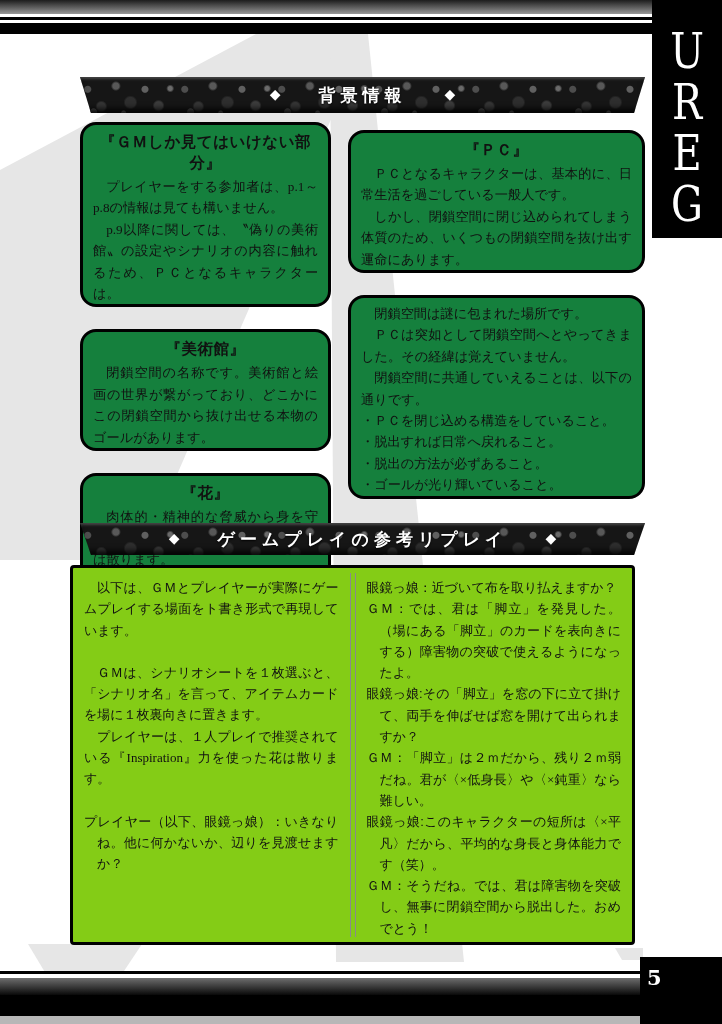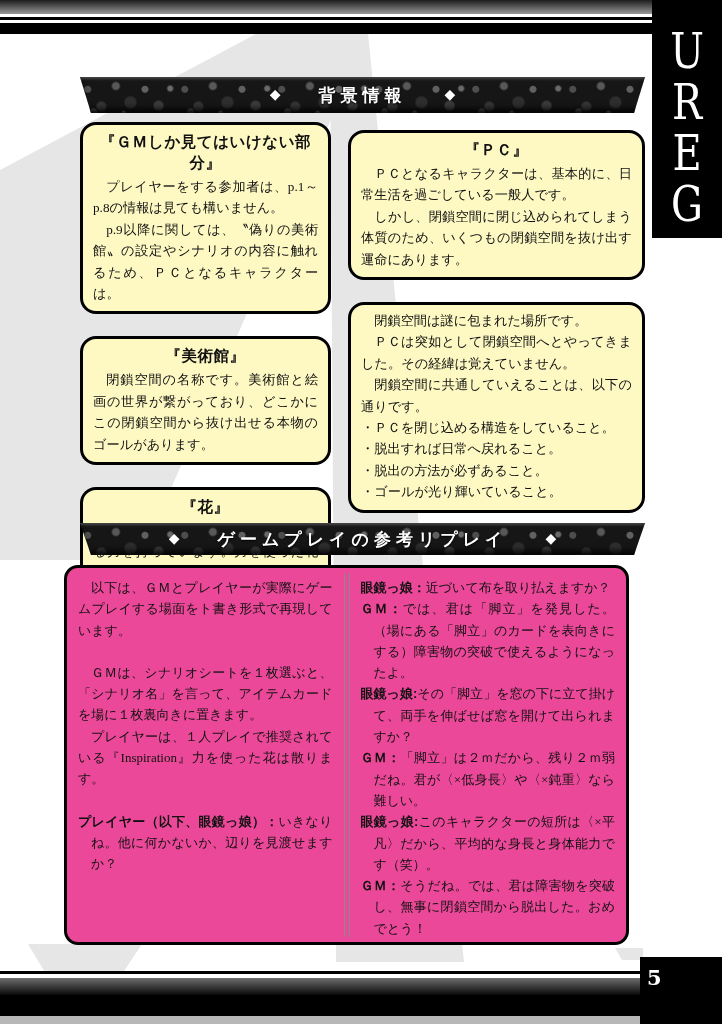--- a/index.html
+++ b/index.html
@@ -41,37 +41,37 @@
   #banner1{top:77px;height:36px;}
   #banner2{top:523px;height:32px;}
   .banner .label{font-family:"Liberation Sans", sans-serif;font-weight:bold;
     font-size:17px;letter-spacing:5px;text-shadow:0 1px 2px #000;white-space:nowrap;}
   .banner .dia{font-size:14px;line-height:1;}
   
   .boxes{position:absolute;left:80px;top:122px;width:565px;display:flex;gap:17px;z-index:2;}
   .col{display:flex;flex-direction:column;}
   .col-l{width:274px;}
   .col-r{width:324px;margin-top:8px;}
-  .ibox{border:3px solid #000;border-radius:16px;background:#fef9c3;
-    padding:5px 10px 7px;box-sizing:border-box;margin-bottom:22px;}
+  .ibox{border:3px solid #000;border-radius:16px;background:#15803d;
+    padding:5px 10px 0;box-sizing:border-box;margin-bottom:22px;}
   .ibox h3{margin:2px 0 2px;text-align:center;font-family:"Liberation Sans", sans-serif;
     font-size:15.5px;font-weight:bold;letter-spacing:0.5px;}
   .ibox p{margin:0;font-size:13.2px;line-height:21.4px;text-align:justify;text-indent:1em;}
   .ibox p.bullet{text-indent:0;}
   
-  .replay{position:absolute;left:64px;top:565px;width:565px;height:380px;z-index:2;
-    border:3px solid #000;border-radius:14px;background:#ec4899;box-sizing:border-box;
+  .replay{position:absolute;left:70px;top:565px;width:565px;height:380px;z-index:2;
+    border:3px solid #000;border-radius:4px;background:#84cc16;box-sizing:border-box;
     display:flex;overflow:hidden;}
   .rcol{flex:1;padding:9px 11px 6px;font-size:13px;line-height:21.3px;}
   .divider{width:4px;border-left:1.5px solid #8a8a8a;border-right:1.5px solid #8a8a8a;margin:5px 0;}
   .rcol p{margin:0;text-align:justify;}
   .intro{text-indent:1em;}
   .gap{height:21px;}
   .dlg{padding-left:1em;text-indent:-1em;}
-  .dlg b{font-family:"Liberation Sans", sans-serif;font-weight:bold;}
+  .dlg b{font-family:"Liberation Sans", sans-serif;font-weight:normal;}
   
   .foot-line{position:absolute;left:0;top:971px;width:722px;height:3px;background:#000;z-index:2;}
   .foot-grad{position:absolute;left:0;top:978px;width:722px;height:17px;
     background:linear-gradient(#6d6d6d,#090909);z-index:2;}
   .foot-black{position:absolute;left:0;top:995px;width:722px;height:21px;background:#000;z-index:2;}
   .foot-gray{position:absolute;left:0;top:1016px;width:722px;height:8px;background:#b7b7b7;z-index:2;}
   .pagebox{position:absolute;left:640px;top:957px;width:82px;height:67px;background:#000;z-index:4;}
   .pagebox .num{position:absolute;left:7px;top:8px;color:#fff;
     font-family:"DejaVu Serif", serif;font-weight:bold;font-size:21px;}
 </style>

